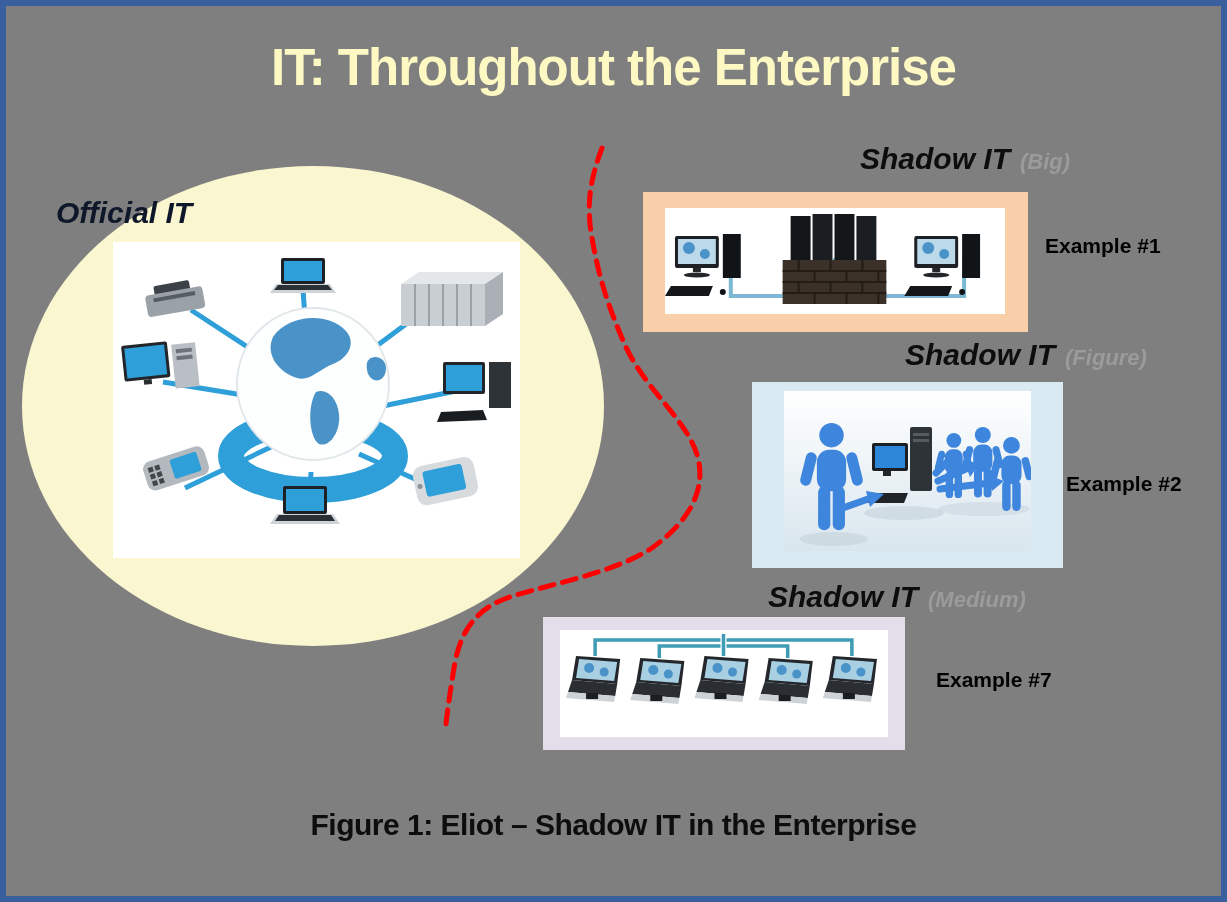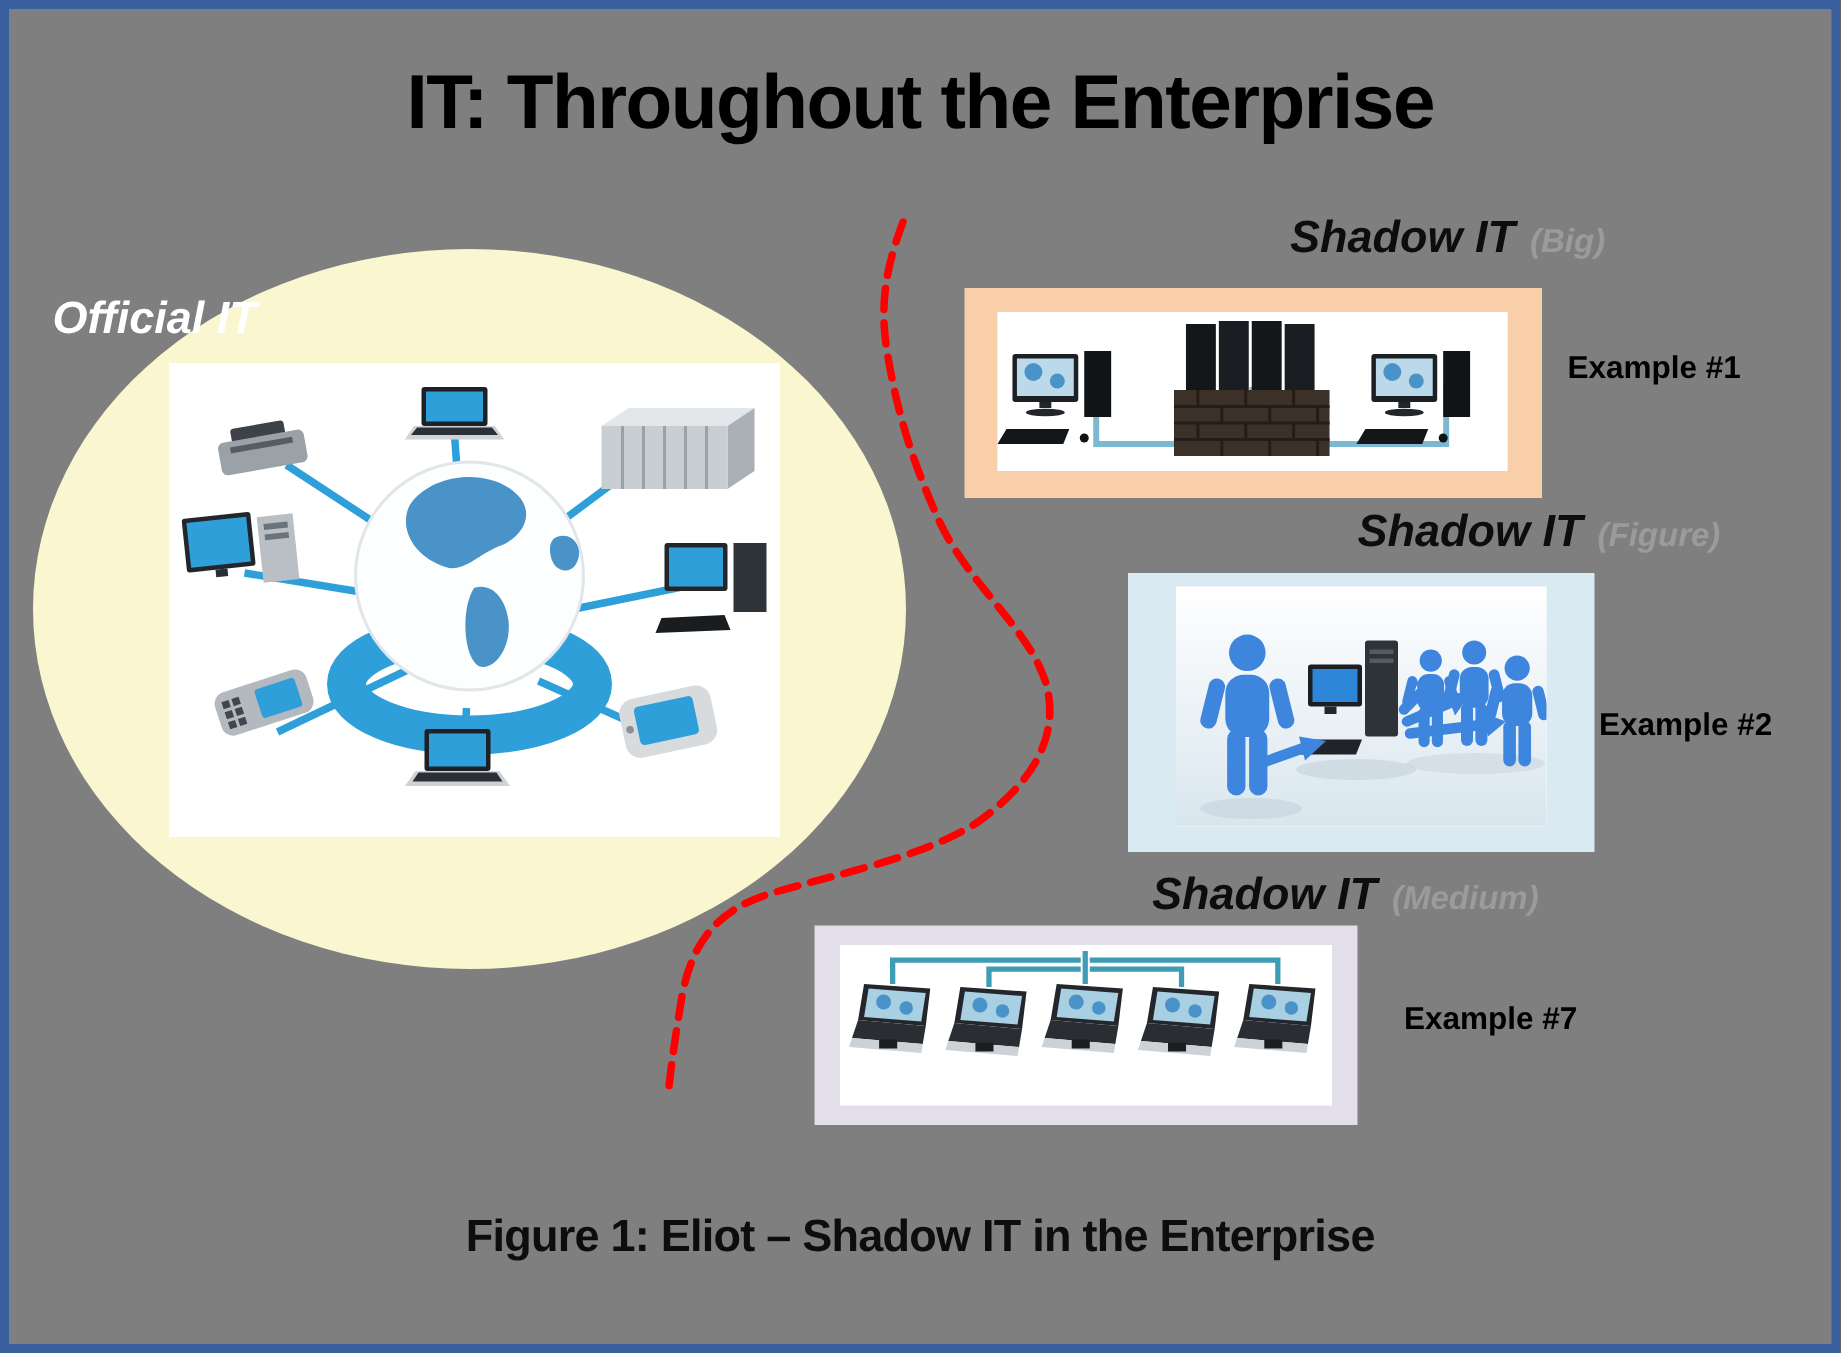--- a/index.html
+++ b/index.html
@@ -3,33 +3,33 @@
 <meta charset="utf-8">
 <style>
   html,body{margin:0;padding:0;background:#555;}
   #slide{
     position:relative;width:1227px;height:902px;background:#7f7f7f;
     font-family:"Liberation Sans",sans-serif;overflow:hidden;
   }
   .border-overlay{position:absolute;inset:0;border:6px solid #3a5f9e;pointer-events:none;z-index:50;}
   .title{
     position:absolute;top:38px;left:0;width:100%;text-align:center;
-    font-size:51px;font-weight:bold;color:#000000;letter-spacing:-1px;z-index:5;
+    font-size:51px;font-weight:bold;color:#fef9c3;letter-spacing:-1px;z-index:5;
   }
   .ellipse{
     position:absolute;left:22px;top:166px;width:582px;height:480px;
     background:#faf7d0;border-radius:50%;z-index:1;
   }
   .official-img{
     position:absolute;left:113px;top:242px;width:407px;height:316px;
     background:#fff;z-index:2;
   }
   .official-label{
-    position:absolute;left:35px;top:196px;font-size:30px;font-weight:bold;
-    font-style:italic;color:#ffffff;z-index:3;text-align:center;
+    position:absolute;left:56px;top:196px;font-size:30px;font-weight:bold;
+    font-style:italic;color:#0f172a;z-index:3;text-align:center;
   }
   .shadow-label{position:absolute;z-index:3;white-space:nowrap;}
   .shadow-label .nm{font-size:30px;font-weight:bold;font-style:italic;color:#0d0d0d;}
   .shadow-label .sz{font-size:22px;font-weight:bold;font-style:italic;color:#9b9b9b;margin-left:10px;margin-top:44px;}
   .frame{position:absolute;z-index:2;}
   .frame .inner{position:absolute;background:#fff;}
   .frame svg{display:block;width:100%;height:100%;}
   .frame-big{left:643px;top:192px;width:385px;height:140px;background:#f9cfa9;}
   .frame-big .inner{left:22px;top:16px;right:23px;bottom:18px;}
   .frame-small{left:752px;top:382px;width:311px;height:186px;background:#d9eaf2;}

